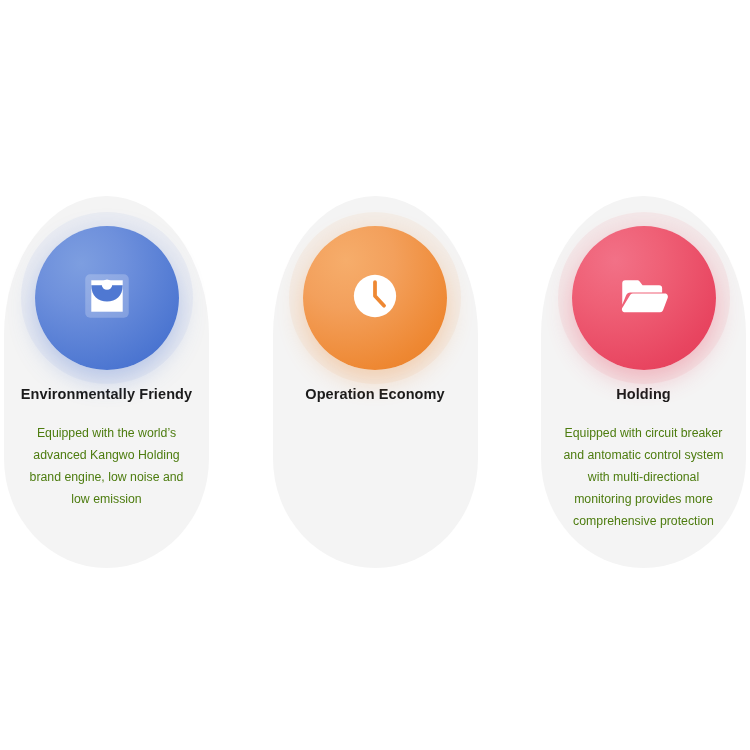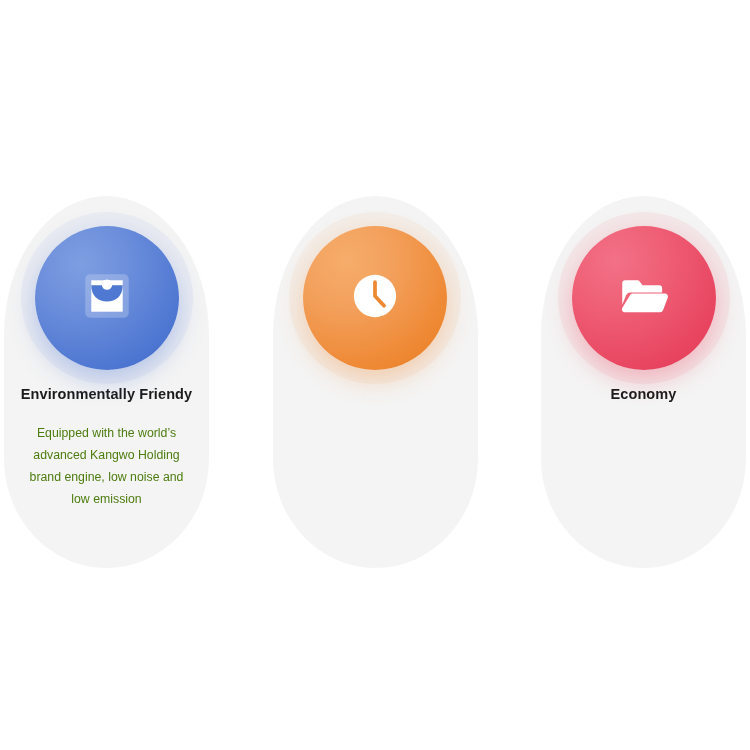--- a/index.html
+++ b/index.html
@@ -134,30 +134,32 @@
       <div class="icon-wrap">
         <div class="icon-circle">
           <span class="glyph">
             <svg width="58" height="58" viewBox="0 0 48 48" xmlns="http://www.w3.org/2000/svg">
               <circle cx="24" cy="24" r="17.5" fill="#ffffff"></circle>
               <path d="M24 12.5 V24 L31.5 32" stroke="#ee8833" stroke-width="3.1" stroke-linecap="round" stroke-linejoin="round" fill="none"></path>
             </svg>
           </span>
         </div>
       </div>
+      <div class="card-title">Operation Economy</div>
     </div>
 
     <div class="card card-3">
       <div class="icon-wrap">
         <div class="icon-circle">
           <span class="glyph">
             <svg width="58" height="58" viewBox="0 0 48 48" xmlns="http://www.w3.org/2000/svg">
               <path fill="#ffffff" d="M6 13.5a2.5 2.5 0 0 1 2.5-2.5h9.8c.8 0 1.6.35 2.1.97L22.8 15h13.7A2.5 2.5 0 0 1 39 17.5V21H12.6c-1.5 0-2.85.9-3.4 2.3L6 31.2z"></path>
               <path fill="#ffffff" d="M12.3 23.6A2.6 2.6 0 0 1 14.75 22H41.2c1.8 0 3.05 1.78 2.45 3.45l-3.9 10.4A2.6 2.6 0 0 1 37.3 37.5H8.3c-1.8 0-3.05-1.78-2.45-3.45z"></path>
             </svg>
           </span>
         </div>
       </div>
-      <div class="card-title">Economy</div>
+      <div class="card-title">Holding</div>
+      <div class="card-desc">Equipped with circuit breaker and antomatic control system with multi-directional monitoring provides more comprehensive protection</div>
     </div>
 
   </div>
 </div>
 
 </body></html>

